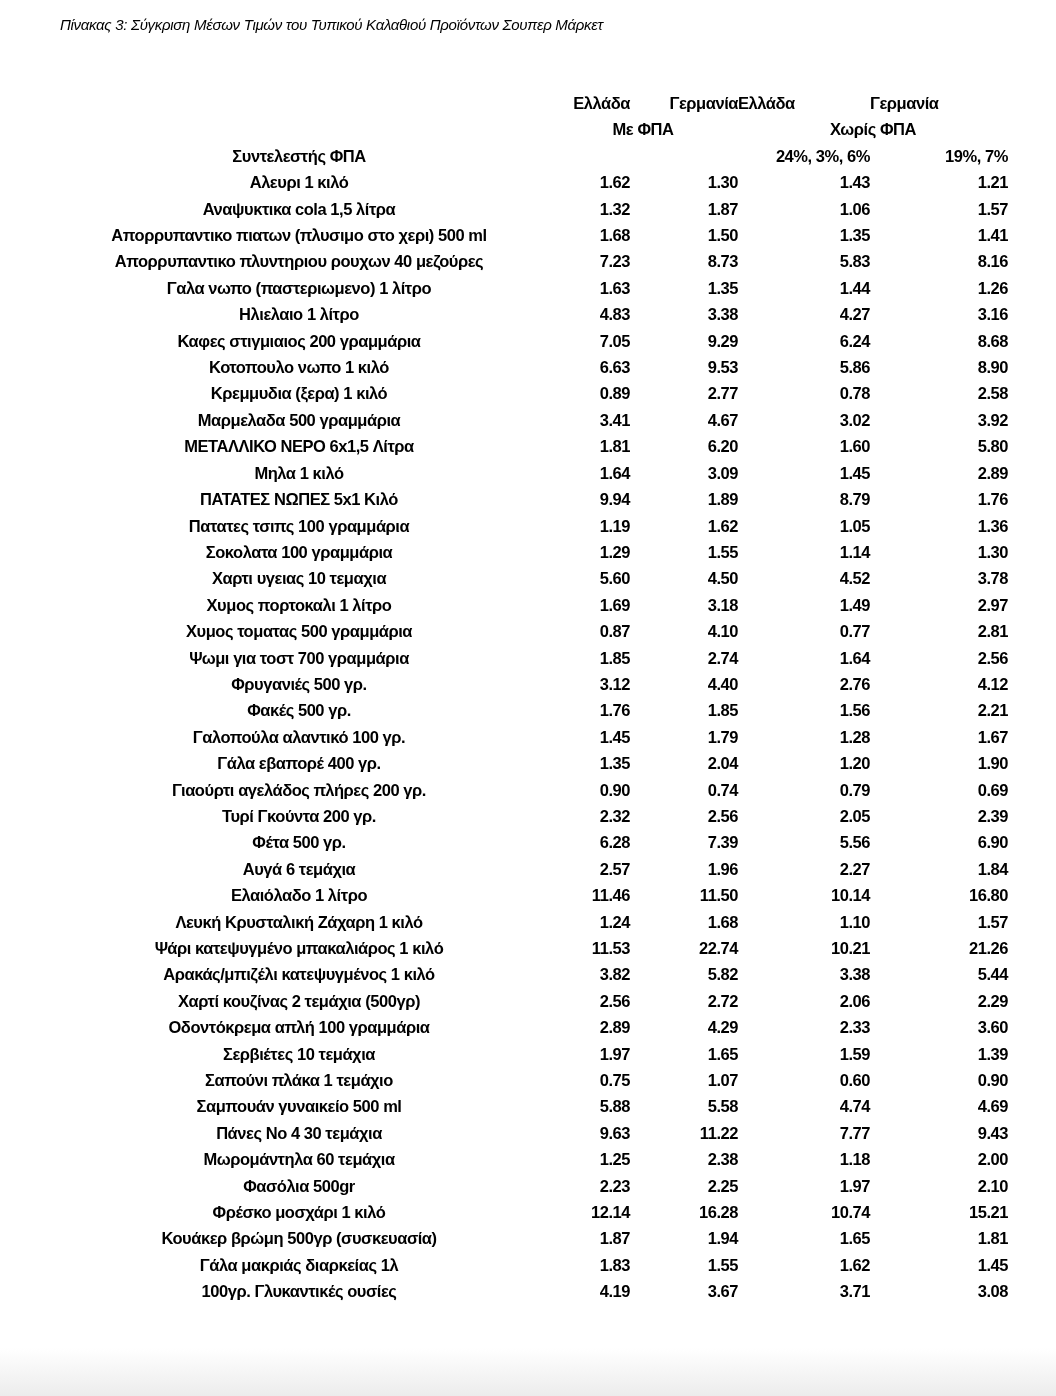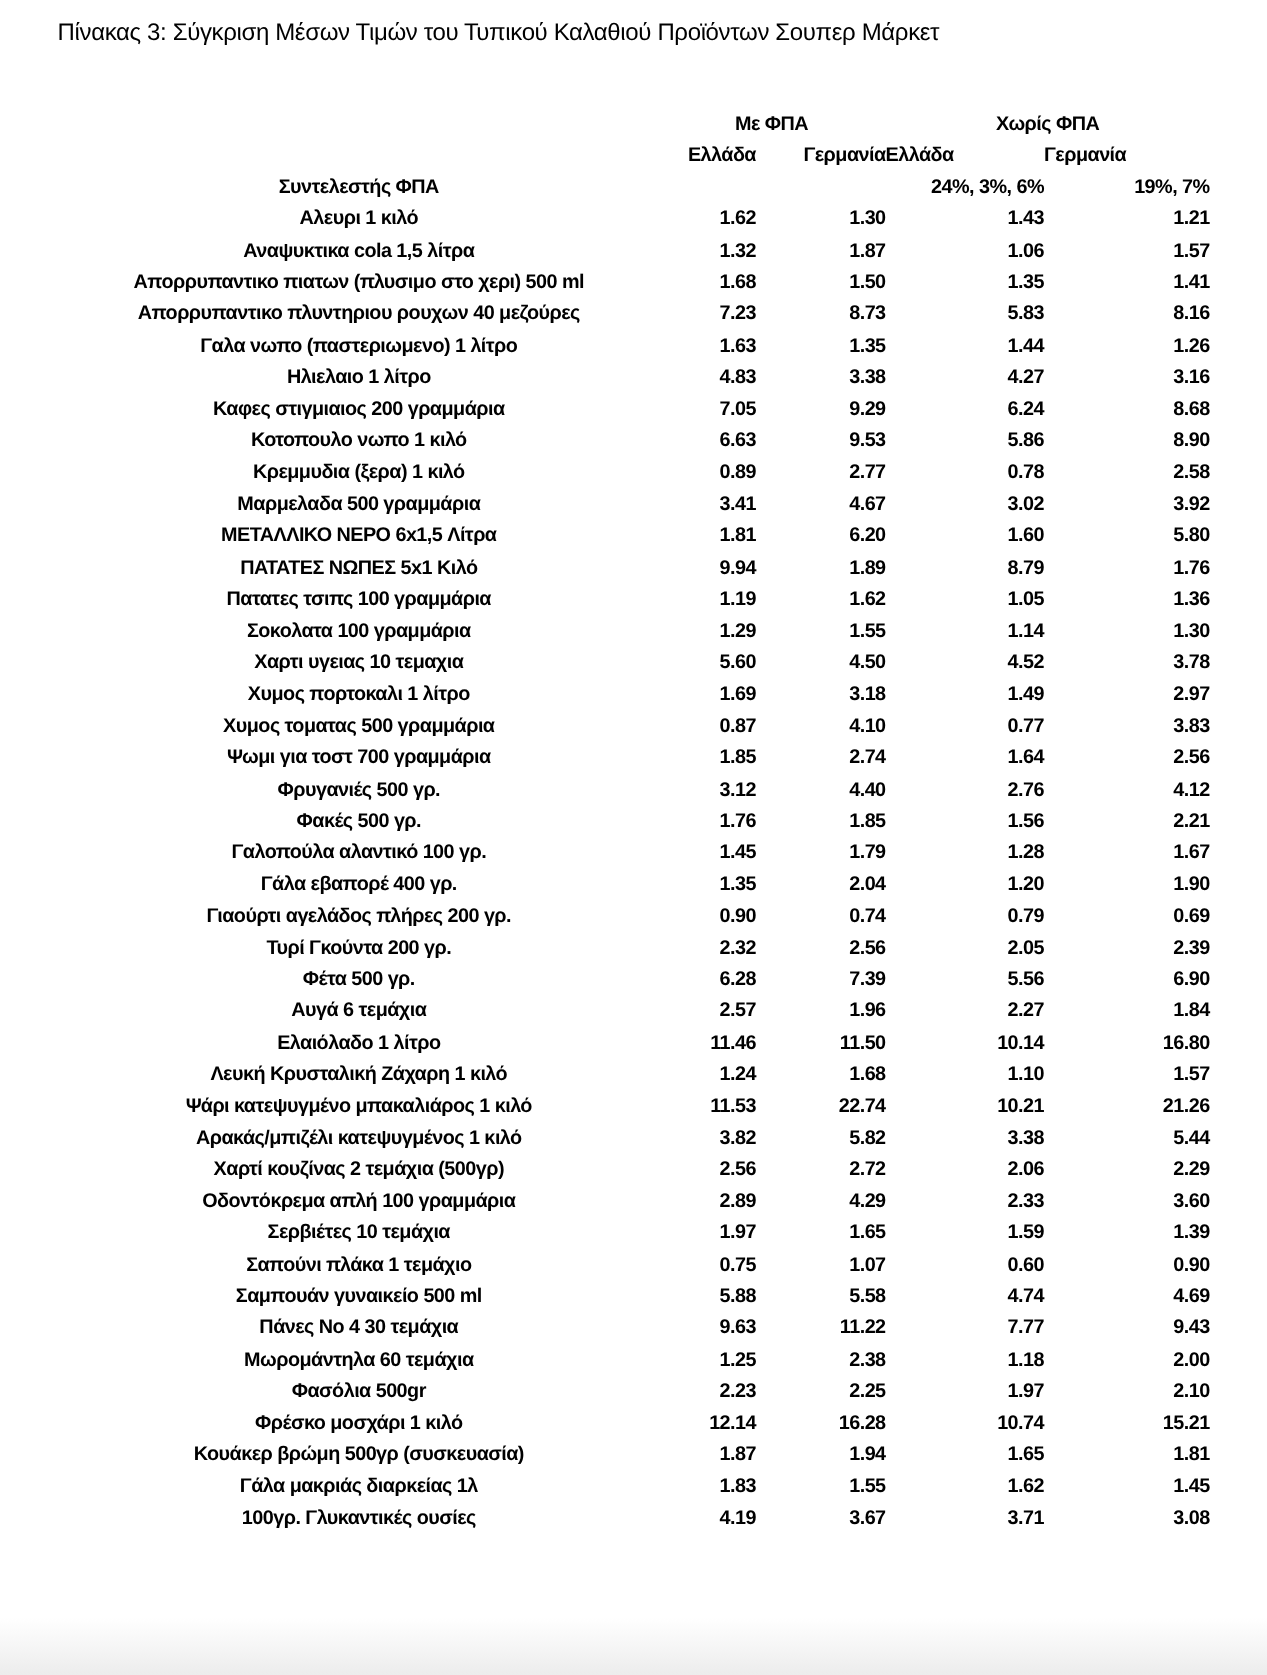--- a/index.html
+++ b/index.html
@@ -18,26 +18,27 @@
   
   .bottom-fade {
     position: absolute;
     left: 0; right: 0; bottom: 0;
     height: 48px;
     background: linear-gradient(180deg, rgba(236,236,236,0) 0%, #ececec 100%);
     pointer-events: none;
   }
   .title {
     position: absolute;
-    left: 48px;
+    left: 60px;
     top: 16px;
-    font-size: 20px;
+    font-size: 15px;
     font-weight: 400;
     letter-spacing: -0.3px;
     white-space: nowrap;
+    font-style: italic;
   }
   table.price-table {
     position: absolute;
     left: 50px;
     top: 90px;
     width: 958px;
     border-collapse: collapse;
     table-layout: fixed;
   }
   col.c-product { width: 498px; }
@@ -77,29 +78,29 @@
   <colgroup>
     <col class="c-product">
     <col class="c2">
     <col class="c3">
     <col class="c4">
     <col class="c5">
   </colgroup>
   <thead>
     <tr>
       <th></th>
-      <th class="group-header" colspan="2">Με ΦΠΑ</th>
-      <th class="group-header" colspan="2">Χωρίς ΦΠΑ</th>
-    </tr>
-    <tr>
-      <th></th>
       <th class="hdr-right-pad">Ελλάδα</th>
       <th class="hdr-right">Γερμανία</th>
       <th class="hdr-left-gr">Ελλάδα</th>
       <th class="hdr-left-de">Γερμανία</th>
+    </tr>
+    <tr>
+      <th></th>
+      <th class="group-header" colspan="2">Με ΦΠΑ</th>
+      <th class="group-header" colspan="2">Χωρίς ΦΠΑ</th>
     </tr>
     <tr>
       <th class="product">Συντελεστής ΦΠΑ</th>
       <th></th>
       <th></th>
       <th class="rates-right">24%, 3%, 6%</th>
       <th class="rates-left">19%, 7%</th>
     </tr>
   </thead>
   <tbody>
@@ -174,20 +175,27 @@
         <td class="num">3.92</td>
       </tr>
       <tr>
         <td class="product">ΜΕΤΑΛΛΙΚΟ ΝΕΡΟ 6x1,5 Λίτρα</td>
         <td class="num">1.81</td>
         <td class="num">6.20</td>
         <td class="num">1.60</td>
         <td class="num">5.80</td>
       </tr>
       <tr>
+        <td class="product">Μηλα 1 κιλό</td>
+        <td class="num">1.64</td>
+        <td class="num">3.09</td>
+        <td class="num">1.45</td>
+        <td class="num">2.89</td>
+      </tr>
+      <tr>
         <td class="product">ΠΑΤΑΤΕΣ ΝΩΠΕΣ 5x1 Κιλό</td>
         <td class="num">9.94</td>
         <td class="num">1.89</td>
         <td class="num">8.79</td>
         <td class="num">1.76</td>
       </tr>
       <tr>
         <td class="product">Πατατες τσιπς 100 γραμμάρια</td>
         <td class="num">1.19</td>
         <td class="num">1.62</td>
@@ -213,21 +221,21 @@
         <td class="num">1.69</td>
         <td class="num">3.18</td>
         <td class="num">1.49</td>
         <td class="num">2.97</td>
       </tr>
       <tr>
         <td class="product">Χυμος τοματας 500 γραμμάρια</td>
         <td class="num">0.87</td>
         <td class="num">4.10</td>
         <td class="num">0.77</td>
-        <td class="num">3.83</td>
+        <td class="num">2.81</td>
       </tr>
       <tr>
         <td class="product">Ψωμι για τοστ 700 γραμμάρια</td>
         <td class="num">1.85</td>
         <td class="num">2.74</td>
         <td class="num">1.64</td>
         <td class="num">2.56</td>
       </tr>
       <tr>
         <td class="product">Φρυγανιές 500 γρ.</td>

